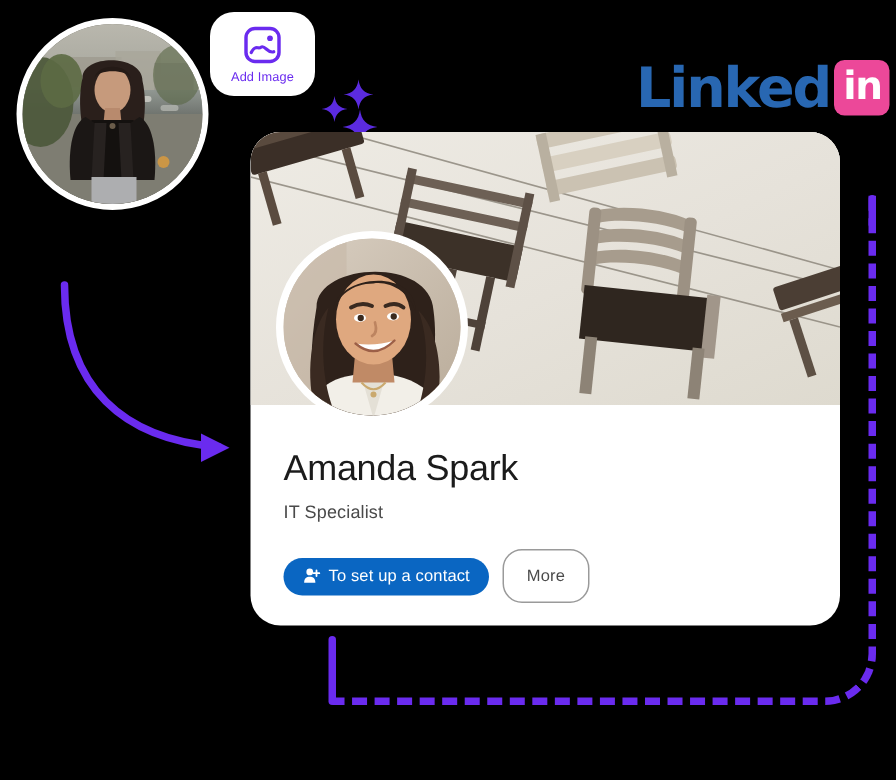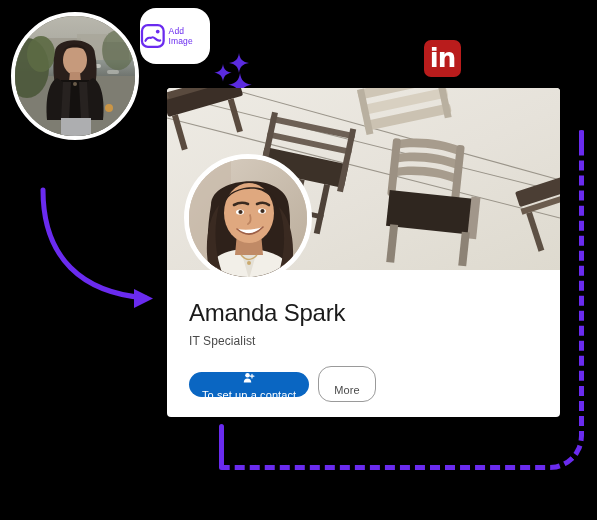--- a/index.html
+++ b/index.html
@@ -68,21 +68,21 @@
   .left-photo .scene { position: absolute; inset: 0; }
 
   
   .add-image-chip {
     position: absolute;
     left: 140px; top: 8px;
     width: 70px; height: 56px;
     background: #ffffff;
     border-radius: 16px;
     display: flex;
-    flex-direction: row;
+    flex-direction: column;
     align-items: center;
     justify-content: center;
     gap: 3px;
   }
   .add-image-chip .label {
     font-size: 8.5px;
     color: #6A2BEF;
     letter-spacing: .1px;
   }
 
@@ -97,21 +97,21 @@
   .li-word {
     font-family: "DejaVu Sans", sans-serif;
     font-weight: bold;
     font-size: 37px;
     letter-spacing: -1.4px;
     color: #2867B2;
     line-height: 1;
   }
   .li-badge {
     width: 37px; height: 37px;
-    background: #b91c1c;
+    background: #ec4899;
     border-radius: 7px;
     position: relative;
   }
   .li-badge .in {
     position: absolute;
     inset: 0;
     display: flex;
     align-items: center;
     justify-content: center;
     color: #ffffff;
@@ -121,21 +121,21 @@
     letter-spacing: -1px;
     padding-bottom: 2px;
   }
 
   
   .profile-card {
     position: absolute;
     left: 167px; top: 88px;
     width: 393px; height: 329px;
     background: #ffffff;
-    border-radius: 4px;
+    border-radius: 20px;
     overflow: hidden;
   }
   .banner {
     position: absolute;
     left: 0; top: 0;
     width: 393px; height: 182px;
     overflow: hidden;
     background: #e7e3dc;
   }
   .card-avatar {
@@ -177,21 +177,20 @@
     height: 25px;
     border-radius: 13px;
     display: inline-flex;
     align-items: center;
     gap: 5px;
     padding: 0 13px;
     font-size: 11px;
     white-space: nowrap;
     cursor: pointer;
     letter-spacing: .1px;
-    flex-direction: column;
   }
   .btn-primary {
     background: #0A66C2;
     color: #ffffff;
     border: none;
   }
   .btn-outline-blue {
     background: #ffffff;
     color: #0A66C2;
     border: 1.4px solid #0A66C2;
@@ -278,20 +277,21 @@
   <div class="add-image-chip">
     <svg width="26" height="26" viewBox="0 0 26 26">
       <rect x="2" y="2" width="22" height="22" rx="6" fill="none" stroke="#6A2BEF" stroke-width="2.3"></rect>
       <circle cx="18" cy="8.5" r="1.9" fill="#6A2BEF"></circle>
       <path d="M5.5 18 C8 12.5 10 16 12 14.5 C14.5 12.5 16.5 19 20.5 17.5" fill="none" stroke="#6A2BEF" stroke-width="2.1" stroke-linecap="round" stroke-linejoin="round"></path>
     </svg>
     <span class="label">Add Image</span>
   </div>
 
   <div class="li-logo">
+    <span class="li-word">Linked</span>
     <span class="li-badge">
       <span class="in">in</span>
     </span>
   </div>
 
   <div class="profile-card">
 
     <div class="banner">
       <svg width="393" height="182" viewBox="0 0 393 182" preserveAspectRatio="xMidYMid slice">
         <defs>

